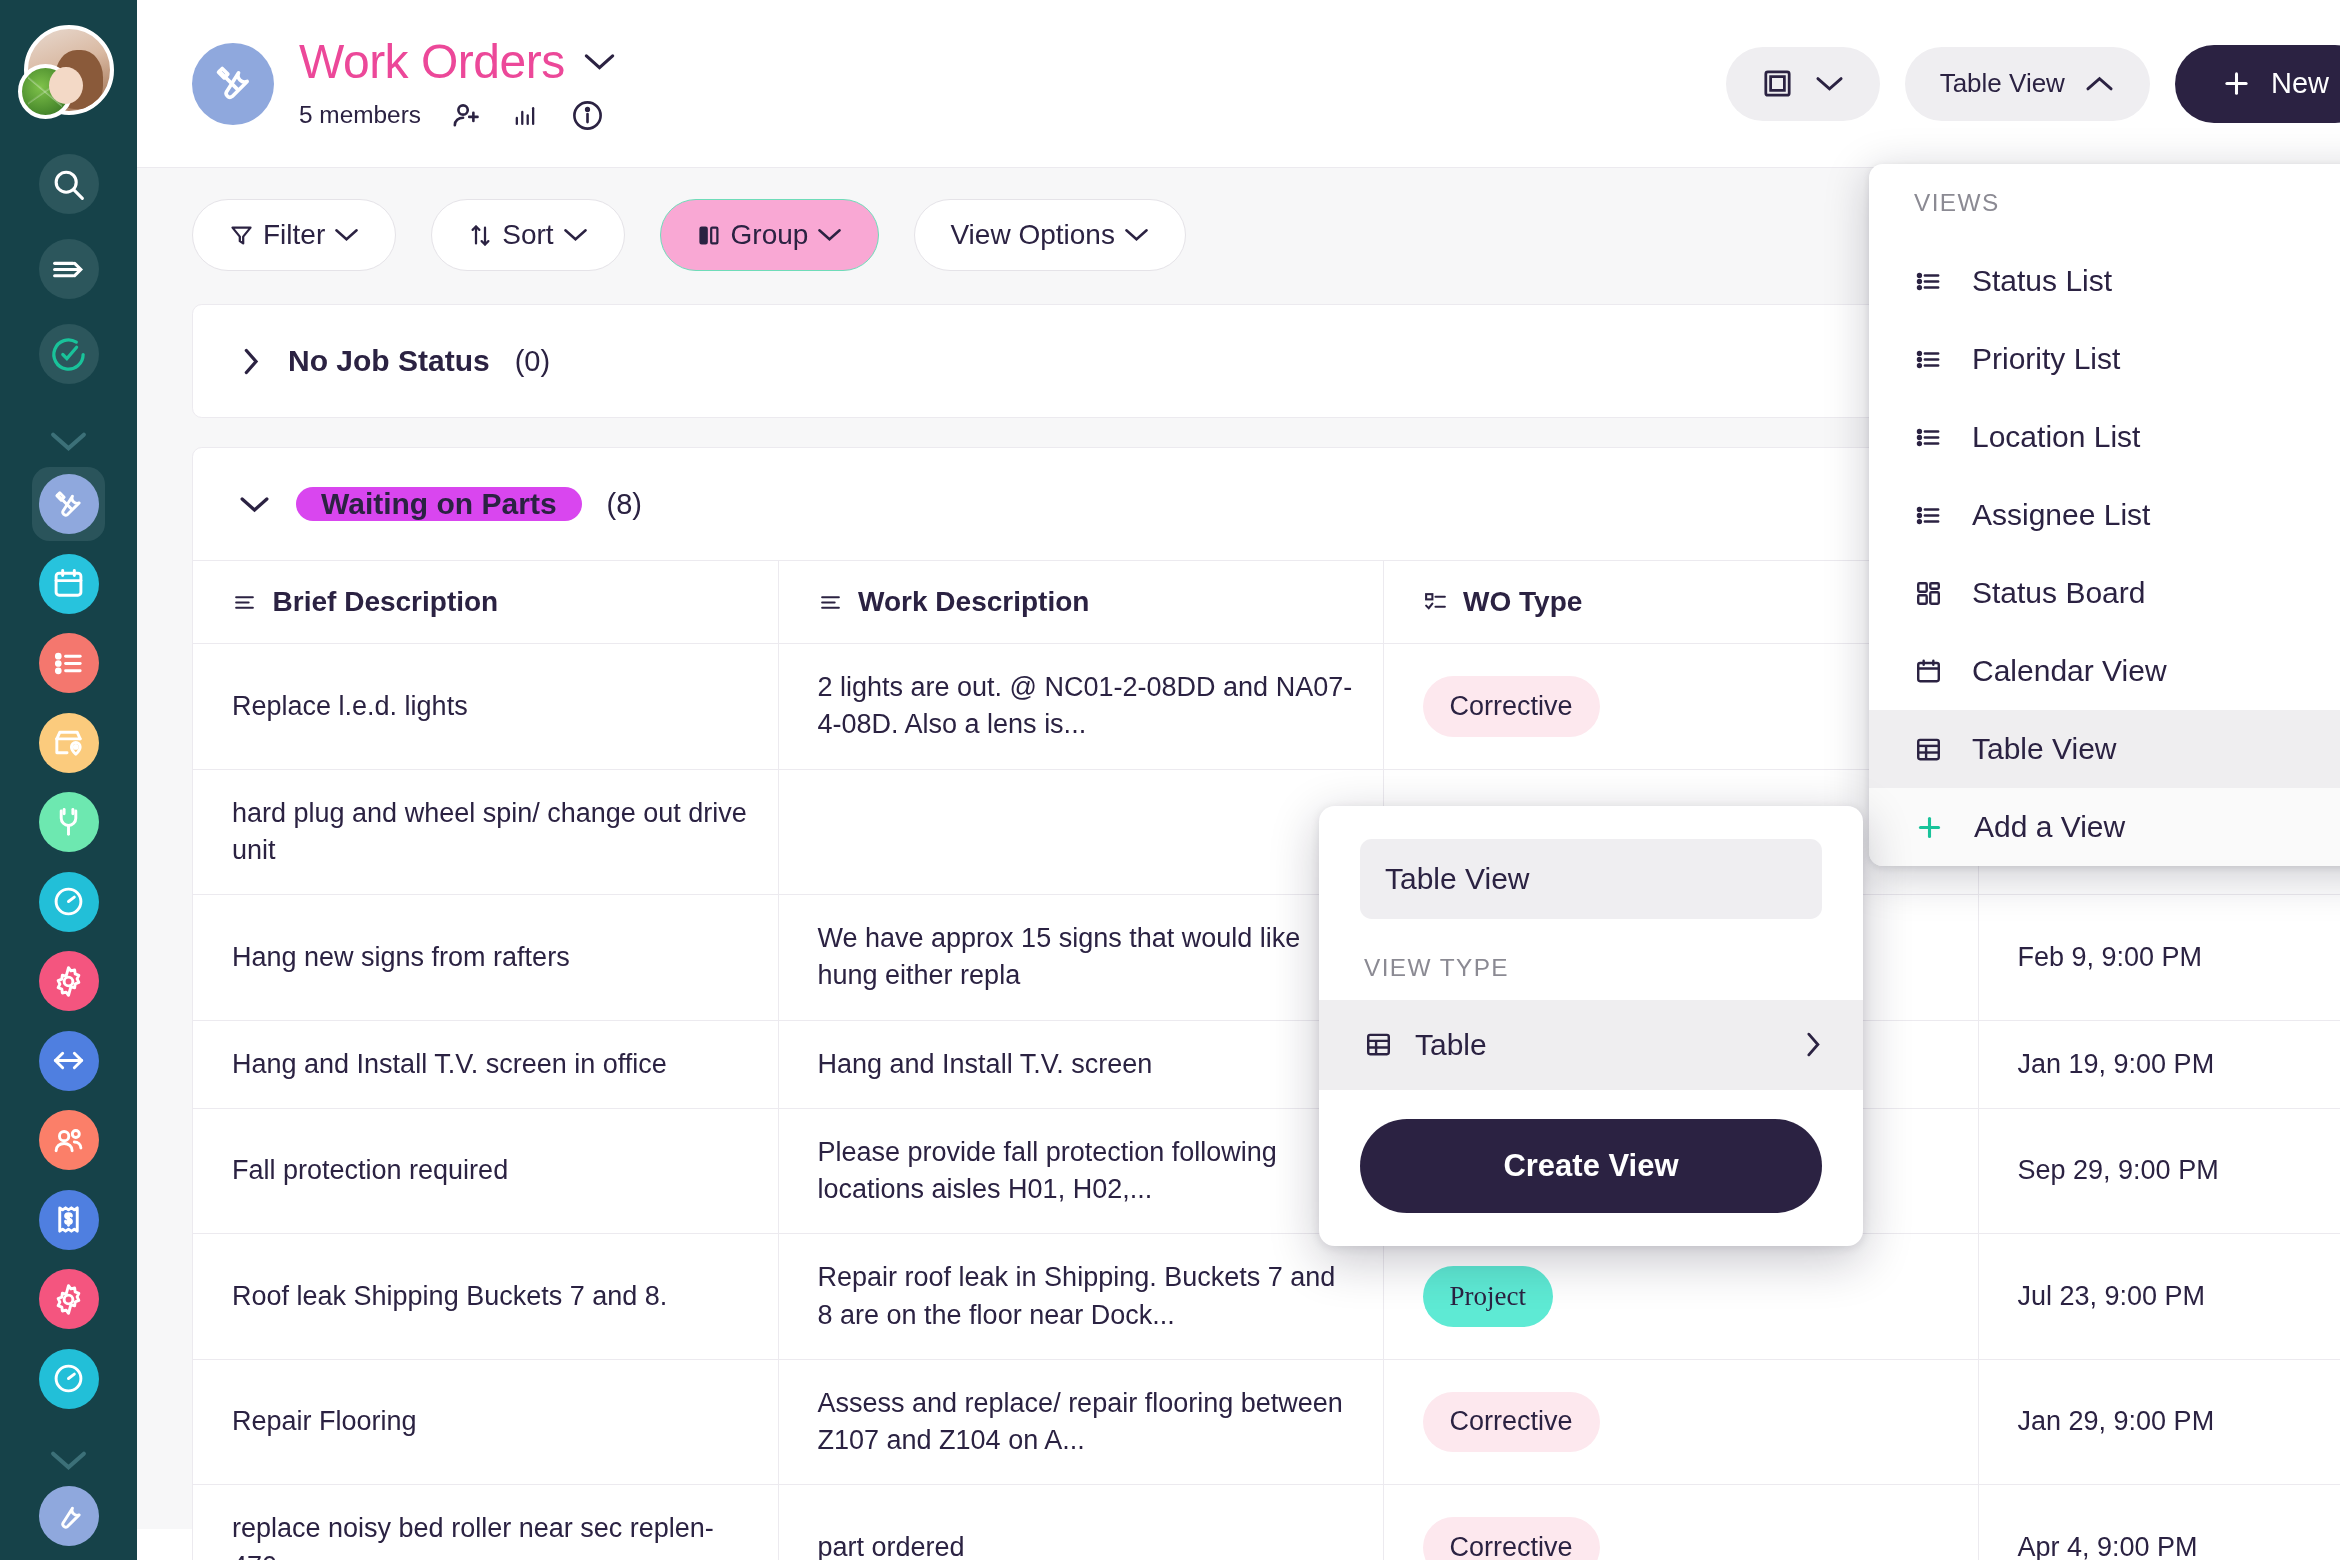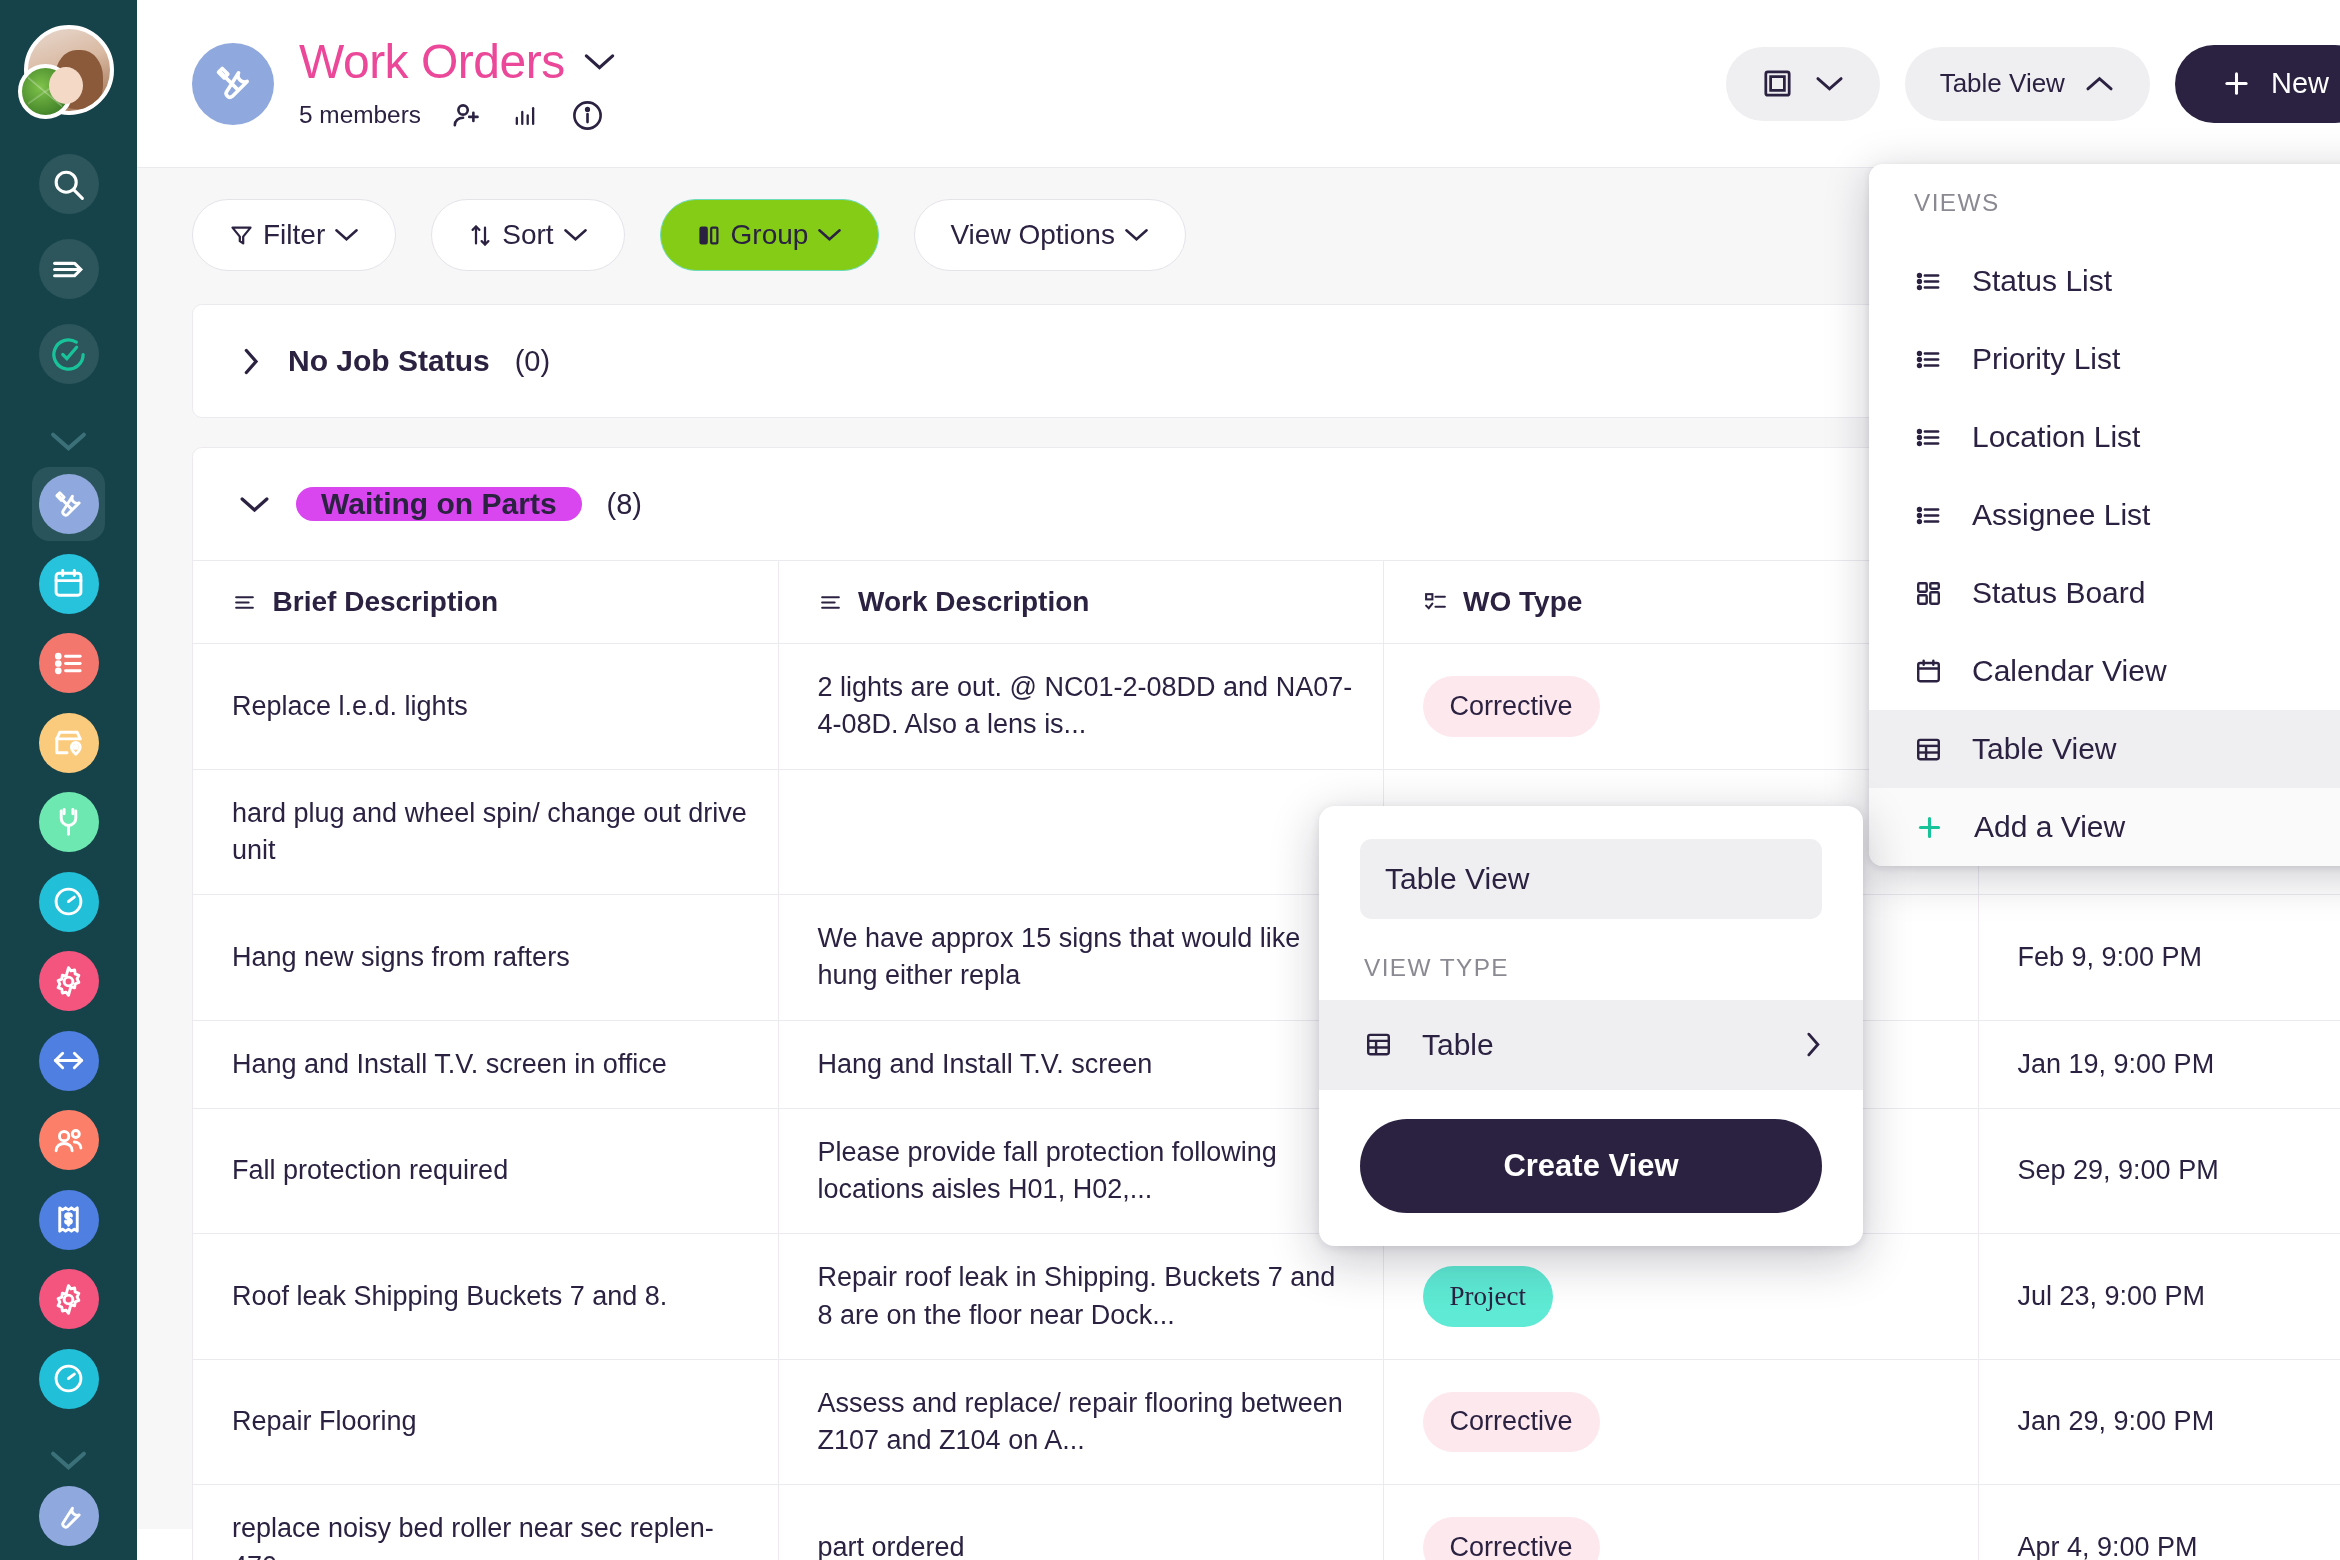--- a/index.html
+++ b/index.html
@@ -103,21 +103,21 @@
   
   .toolbar {
     display: flex; align-items: center; gap: 35px;
     padding: 31px 0 33px 55px; background: #f7f7f8;
   }
   .tb-btn {
     background: #fff; border: 1px solid #e5e3e8; border-radius: 974px;
     height: 72px; display: flex; align-items: center; gap: 8px;
     padding: 0 35px; font-size: 28px; color: #2b2242; cursor: pointer;
   }
-  .tb-btn.active { background: #84cc16; border-color: #6fdcb9; }
+  .tb-btn.active { background: #f9a8d4; border-color: #6fdcb9; }
 
   .content-area { background: #f7f7f8; padding: 0 0 0 0; height: 1225px; position: relative; }
 
   .group-card {
     background: #fff; border: 1px solid #eceaef; border-radius: 9.8px;
     margin: 0 0 29px 55px; width: 2233px;
   }
   .group-head { display: flex; align-items: center; gap: 25px; padding: 39px 0 39px 45px; }
   .group-name { font-size: 30px; font-weight: bold; color: #2b2242; }
   .group-pill {
@@ -182,21 +182,21 @@
     padding: 0 25px; font-family: "Liberation Sans", sans-serif;
   }
   .viewtype-label {
     font-size: 24.4px; color: #8b8a93; letter-spacing: 1.4px;
     padding: 35px 0 17.6px 45px;
   }
   .type-row {
     display: flex; align-items: center; background: #efeef0;
     height: 90px; padding: 0 39px 0 45px; cursor: pointer;
   }
-  .type-row .tr-label { font-size: 30px; margin-left: 29px; flex: 1; }
+  .type-row .tr-label { font-size: 30px; margin-left: 22px; flex: 1; }
   .create-btn {
     margin: 29px 41px 0; height: 94px; width: calc(100% - 82px);
     background: #2b2242; color: #fff; border: none; border-radius: 974px;
     font-size: 31px; font-weight: bold; cursor: pointer;
     font-family: "Liberation Sans", sans-serif;
   }
   svg { display: block; }
 </style>
 </head>
 <body>

